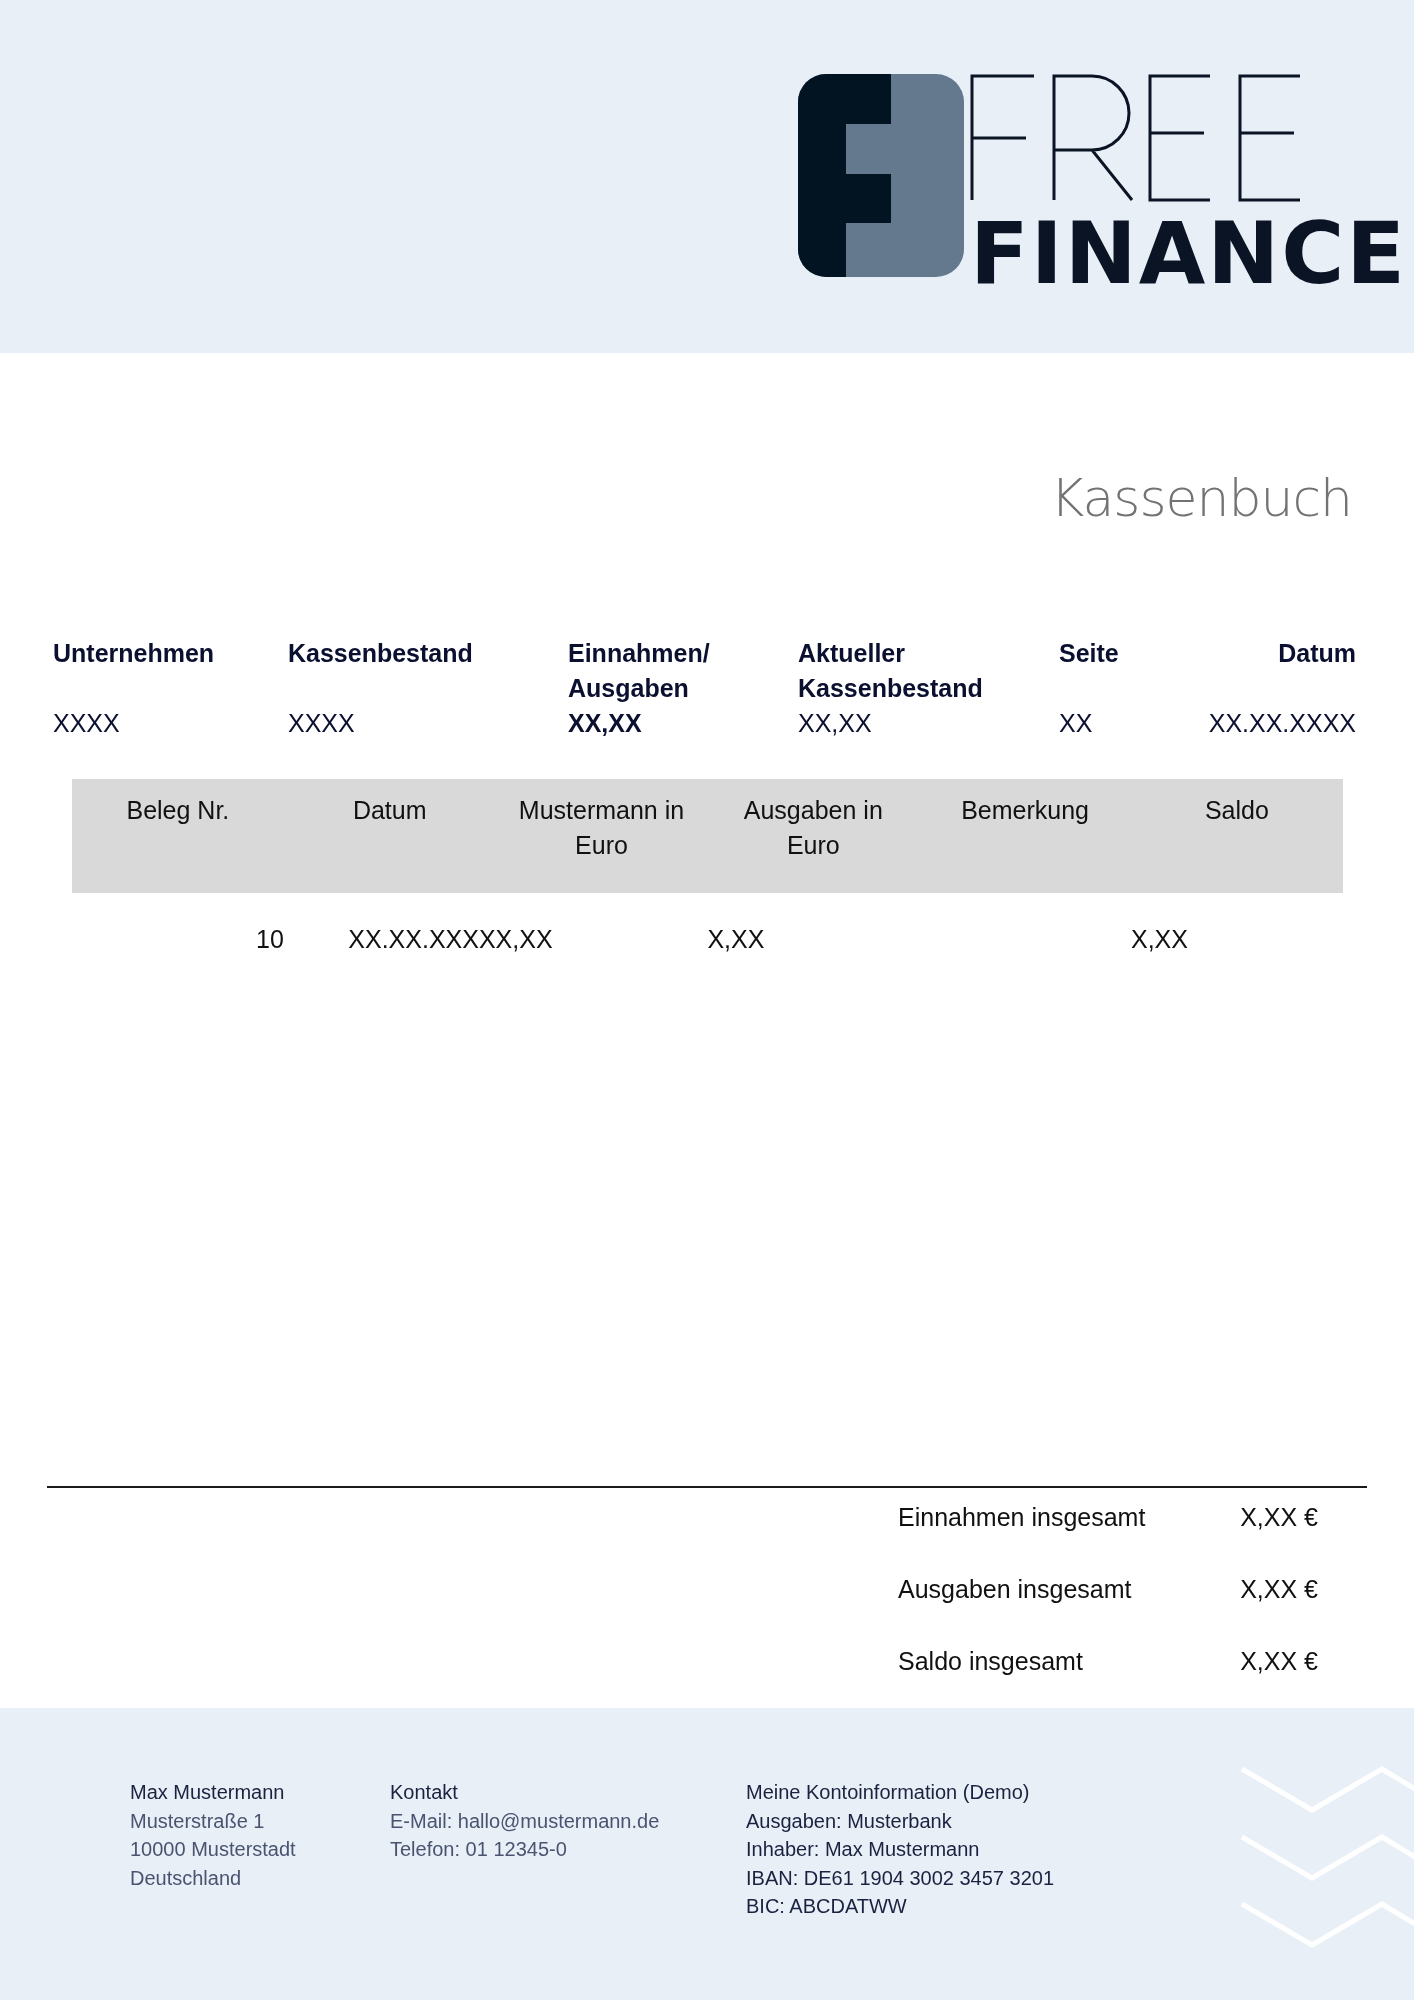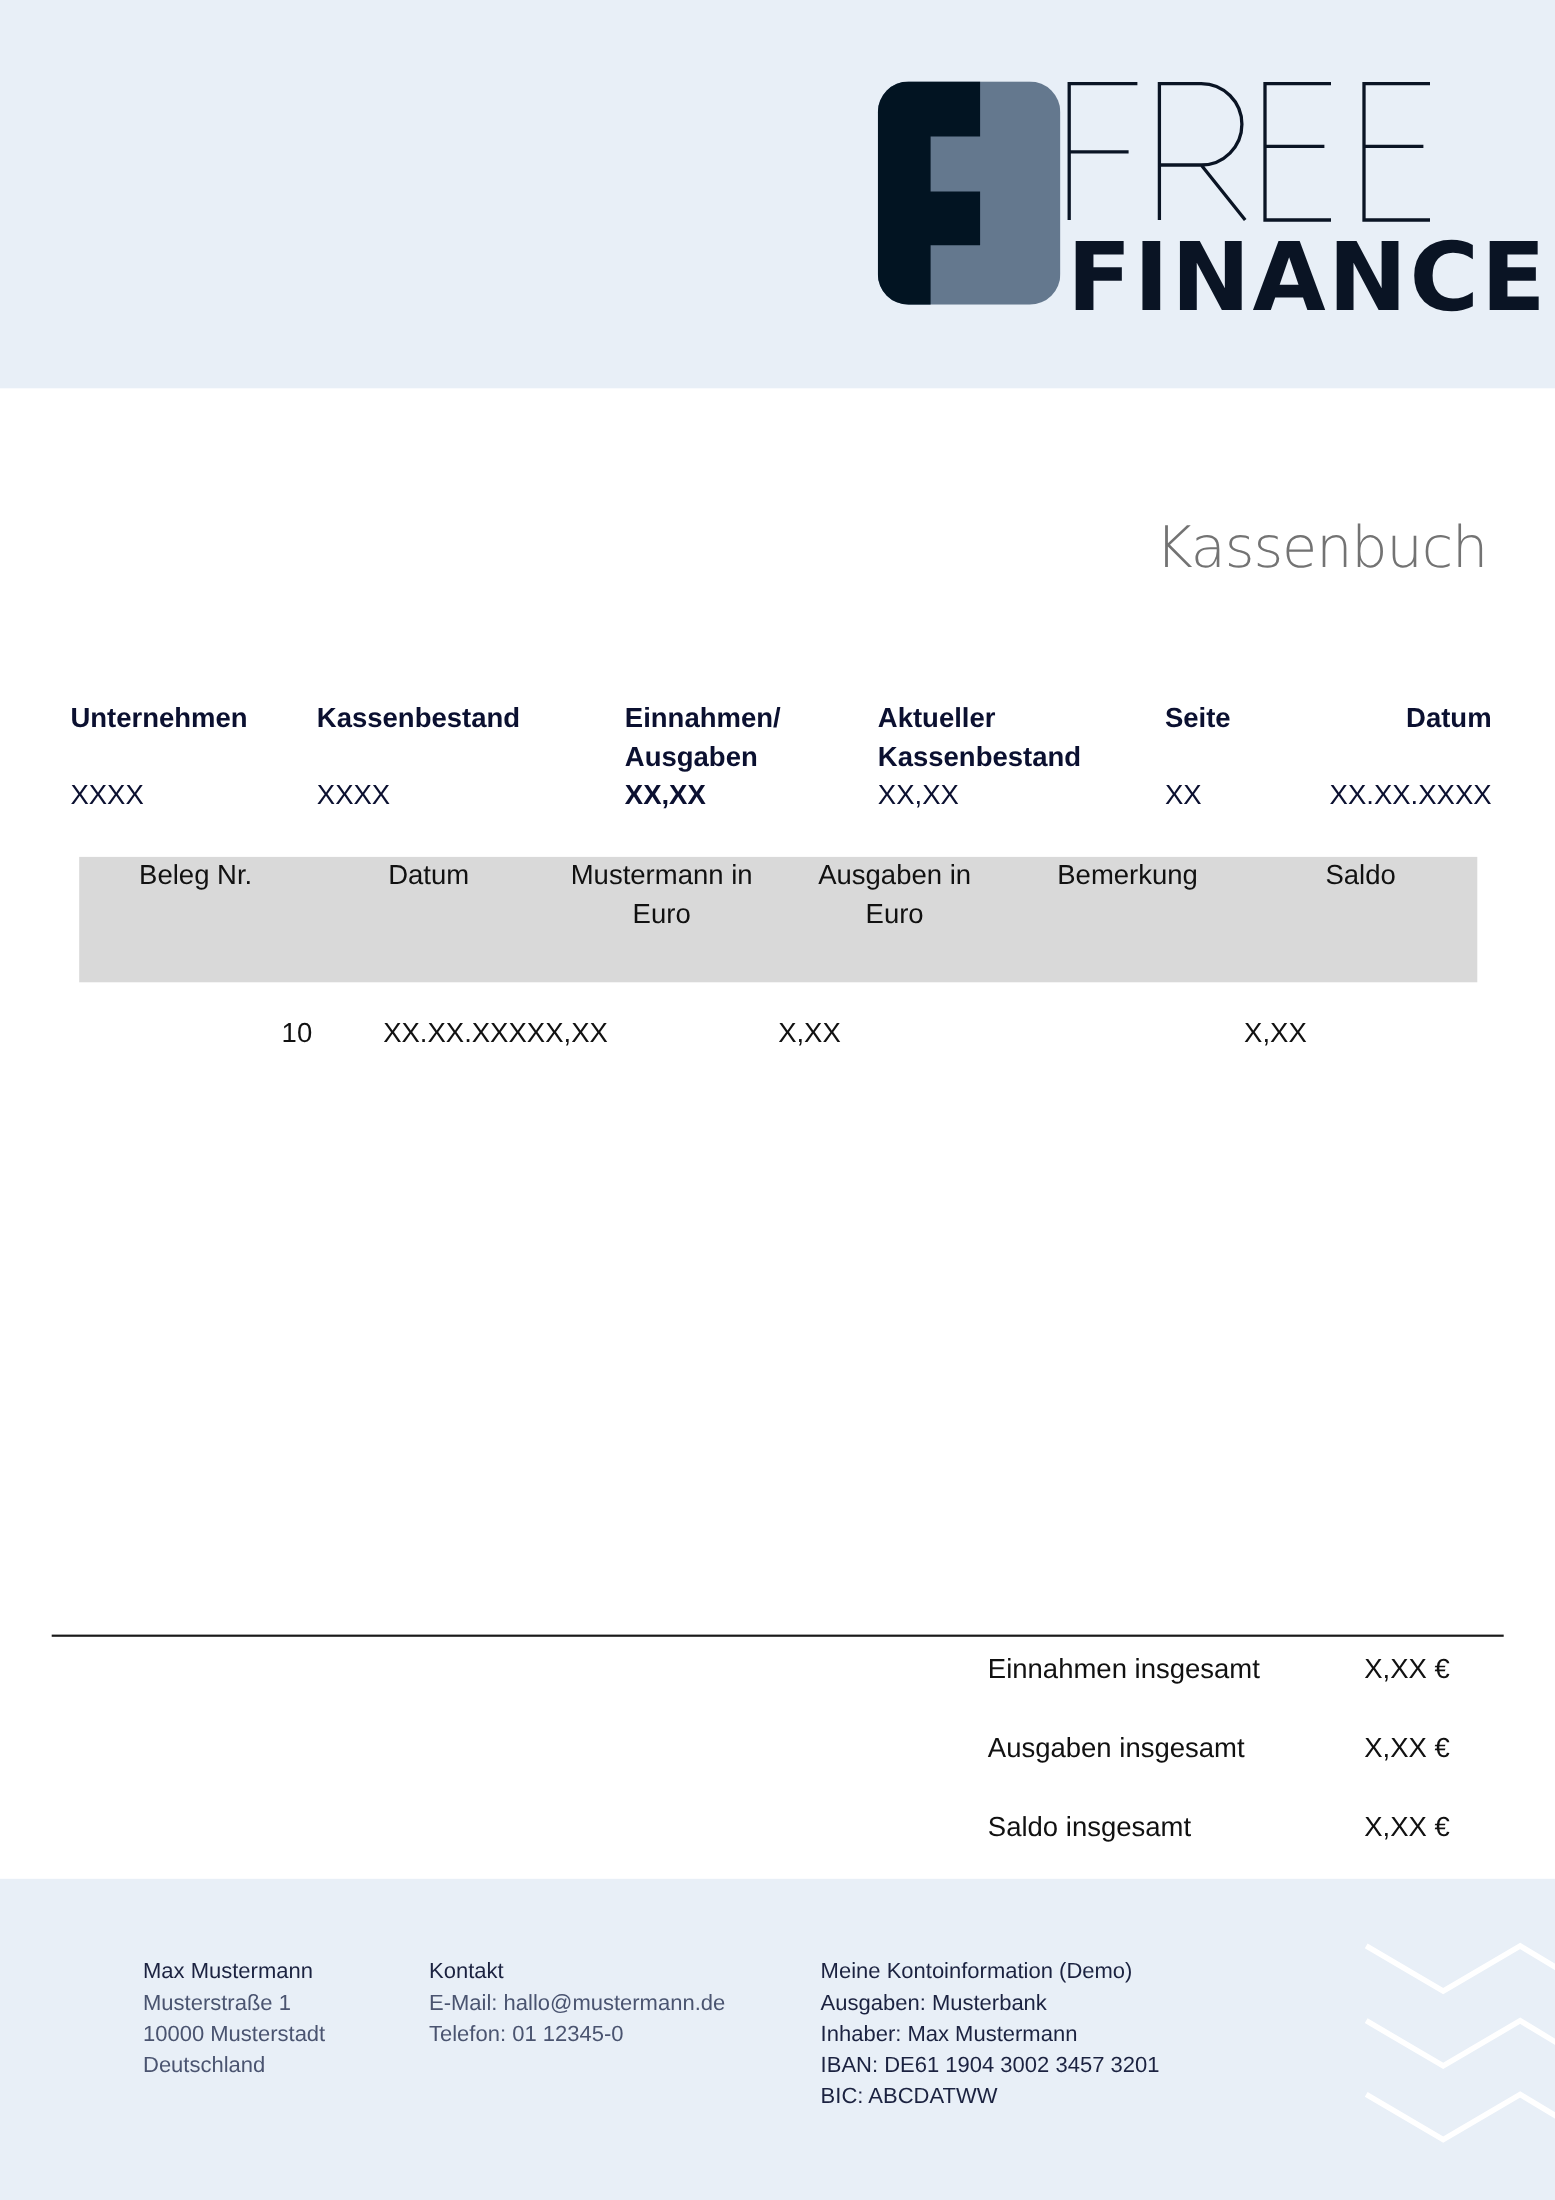--- a/index.html
+++ b/index.html
@@ -11,32 +11,32 @@
   .logo-mark { position: absolute; left: 0; top: 0; width: 166px; height: 203px; }
   .logo-free-svg { position: absolute; left: 172px; top: 0; }
   .logo-finance { position: absolute; left: 172px; top: 136px; font-family: "DejaVu Sans", sans-serif; font-weight: 900; font-size: 86px; line-height: 1; color: #0a1424; letter-spacing: 2px; }
 
   .doc-title { position: absolute; right: 62px; top: 468px; font-family: "DejaVu Sans", sans-serif; font-weight: 200; font-size: 52px; color: #737373; letter-spacing: -1px; }
 
   .meta { position: absolute; top: 636px; font-size: 25px; line-height: 35px; }
   .meta .label { font-weight: bold; color: #0b1030; }
   .meta .value { color: #0b1030; font-family: "Liberation Sans", sans-serif; }
   .meta .value.bold { font-weight: bold; }
-  .meta-unternehmen { left: 64px; }
+  .meta-unternehmen { left: 53px; }
   .meta-anfang { left: 288px; }
   .meta-einaus { left: 568px; }
   .meta-aktuell { left: 798px; }
   .meta-seite { left: 1059px; }
   .meta-datum { right: 58px; text-align: right; }
   .meta .value-row { position: absolute; top: 70px; white-space: nowrap; }
   .meta-datum .value-row { right: 0; }
 
   .table { position: absolute; left: 72px; top: 779px; width: 1271px; }
   .thead { display: flex; height: 114px; background: #d9d9d9; }
-  .th { width: 211.8px; text-align: center; font-size: 25px; line-height: 35px; color: #111; }
+  .th { width: 211.8px; text-align: center; font-size: 25px; line-height: 35px; padding-top: 14px; color: #111; }
   .tbody .tr { display: flex; height: 72px; }
   .td { width: 211.8px; font-size: 25px; color: #111; padding-top: 32px; }
   .td.c { text-align: right; }
   .td.r { text-align: left; padding-right: 22px; }
 
   .divider { position: absolute; left: 47px; top: 1486px; width: 1320px; height: 2px; background: #1a1a1a; }
 
   .totals { position: absolute; left: 898px; top: 1500px; width: 420px; }
   .total-row { display: flex; justify-content: space-between; height: 72px; font-size: 25px; line-height: 35px; color: #111; }
 

